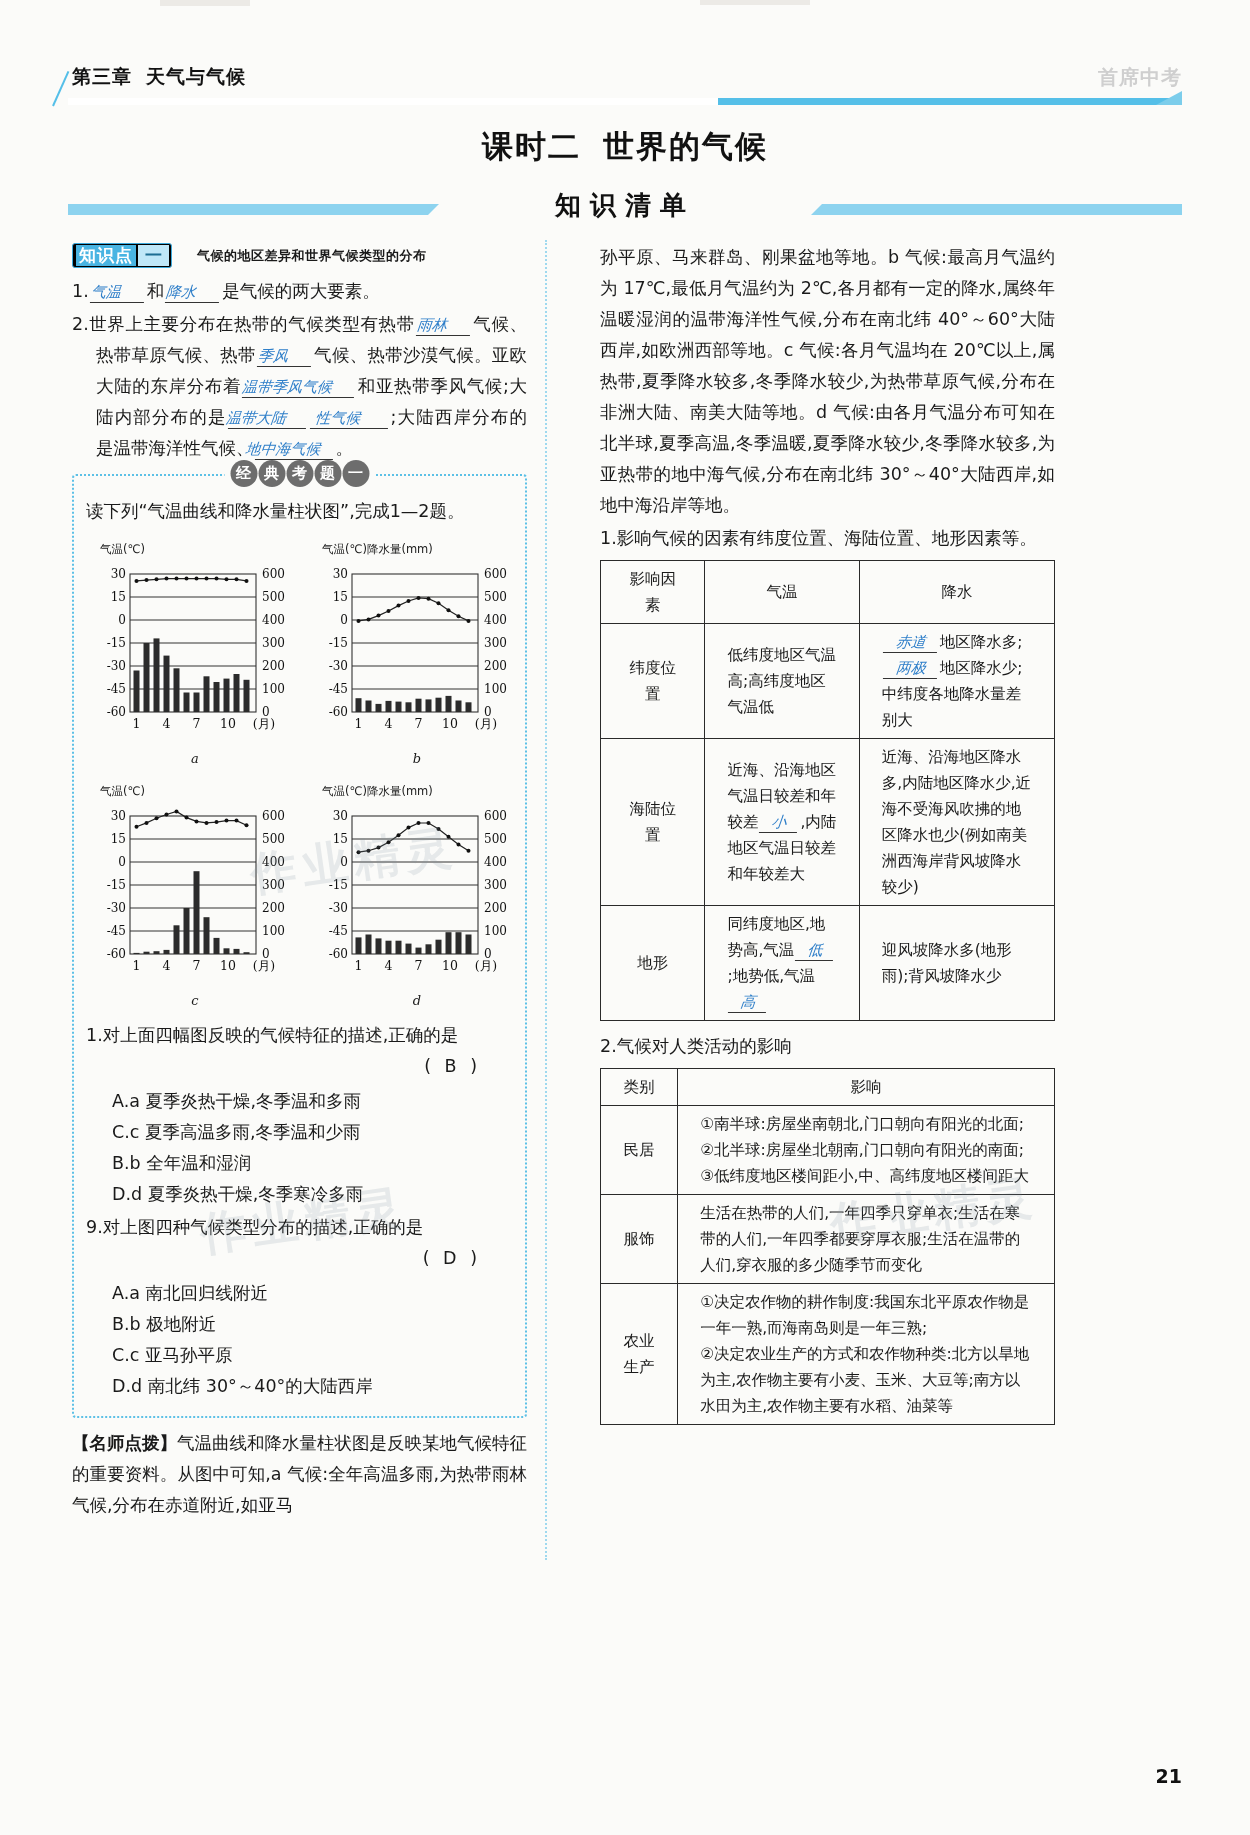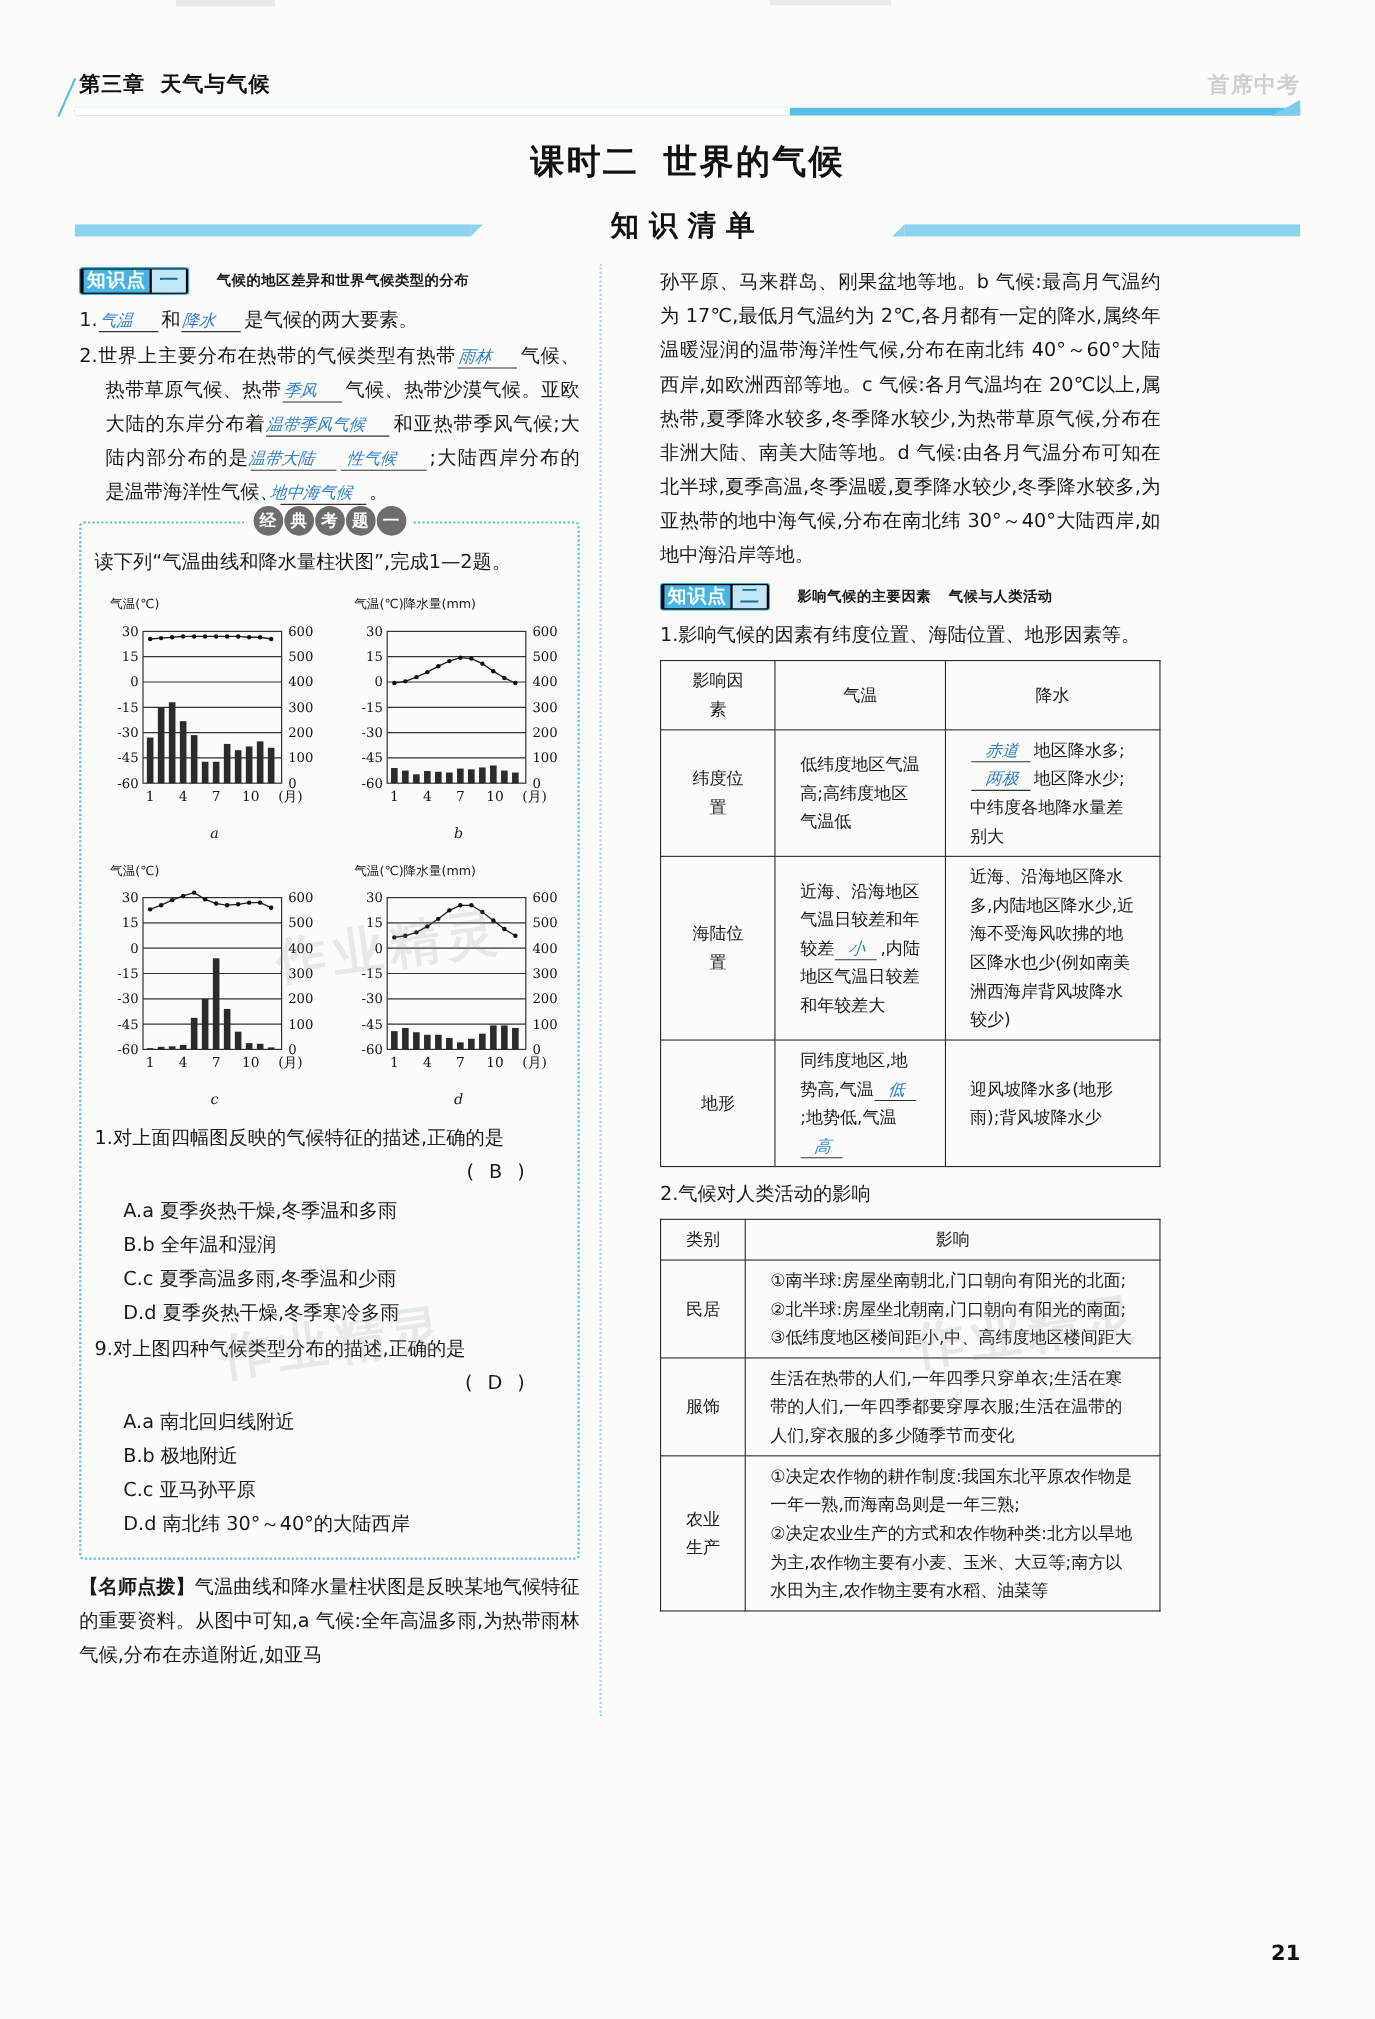--- a/index.html
+++ b/index.html
@@ -526,22 +526,22 @@
           </svg>
           <div class="chart-label">d</div>
         </div>
 
       </div>
 
       <div class="para">1.对上面四幅图反映的气候特征的描述,正确的是</div>
       <div class="ansright">( B )</div>
       <div class="optblock">
         <div>A.a 夏季炎热干燥,冬季温和多雨</div>
+        <div>C.c 夏季高温多雨,冬季温和少雨</div>
         <div>B.b 全年温和湿润</div>
-        <div>C.c 夏季高温多雨,冬季温和少雨</div>
         <div>D.d 夏季炎热干燥,冬季寒冷多雨</div>
       </div>
 
       <div class="para">9.对上图四种气候类型分布的描述,正确的是</div>
       <div class="ansright">( D )</div>
       <div class="optblock">
         <div>A.a 南北回归线附近</div>
         <div>B.b 极地附近</div>
         <div>C.c 亚马孙平原</div>
         <div>D.d 南北纬 30°～40°的大陆西岸</div>
@@ -550,26 +550,20 @@
 
     <div class="tip">
       <b>【名师点拨】</b><span>气温曲线和降水量柱状图是反映某地气候特征的重要资料。从图中可知,a 气候:全年高温多雨,为热带雨林气候,分布在赤道附近,如亚马</span>
     </div>
   </div>
 
   <div class="col colR">
 
     <div class="para">孙平原、马来群岛、刚果盆地等地。b 气候:最高月气温约为 17℃,最低月气温约为 2℃,各月都有一定的降水,属终年温暖湿润的温带海洋性气候,分布在南北纬 40°～60°大陆西岸,如欧洲西部等地。c 气候:各月气温均在 20℃以上,属热带,夏季降水较多,冬季降水较少,为热带草原气候,分布在非洲大陆、南美大陆等地。d 气候:由各月气温分布可知在北半球,夏季高温,冬季温暖,夏季降水较少,冬季降水较多,为亚热带的地中海气候,分布在南北纬 30°～40°大陆西岸,如地中海沿岸等地。</div>
 
-    <div class="kp" style="margin-top:6px;">
-      <span class="kp-box">
-        <span class="kw">知识点</span><span class="kn">二</span>
-      </span>
-      <span class="kp-title"><span>影响气候的主要因素</span><span class="gap"></span><span>气候与人类活动</span></span>
-    </div>
 
     <div class="para indent2">1.影响气候的因素有纬度位置、海陆位置、地形因素等。</div>
 
     <table class="t">
       <tbody>
           <tr>
         <th style="width:23%">影响因素</th>
         <th style="width:34%">气温</th>
         <th>降水</th>
       </tr>

